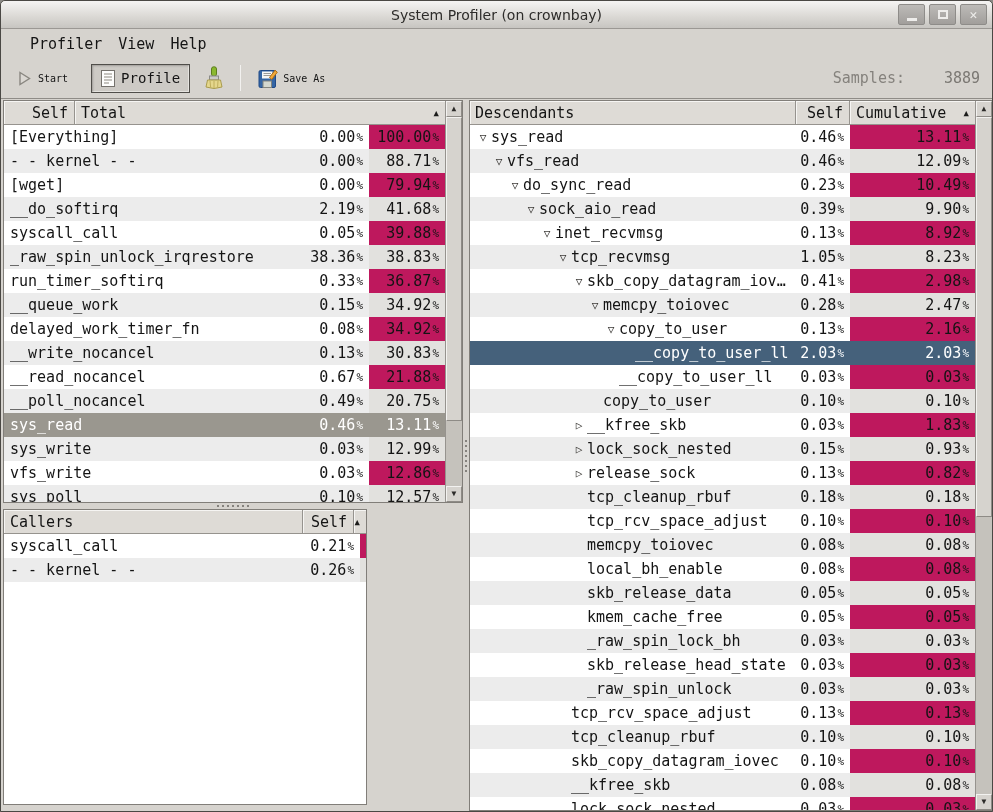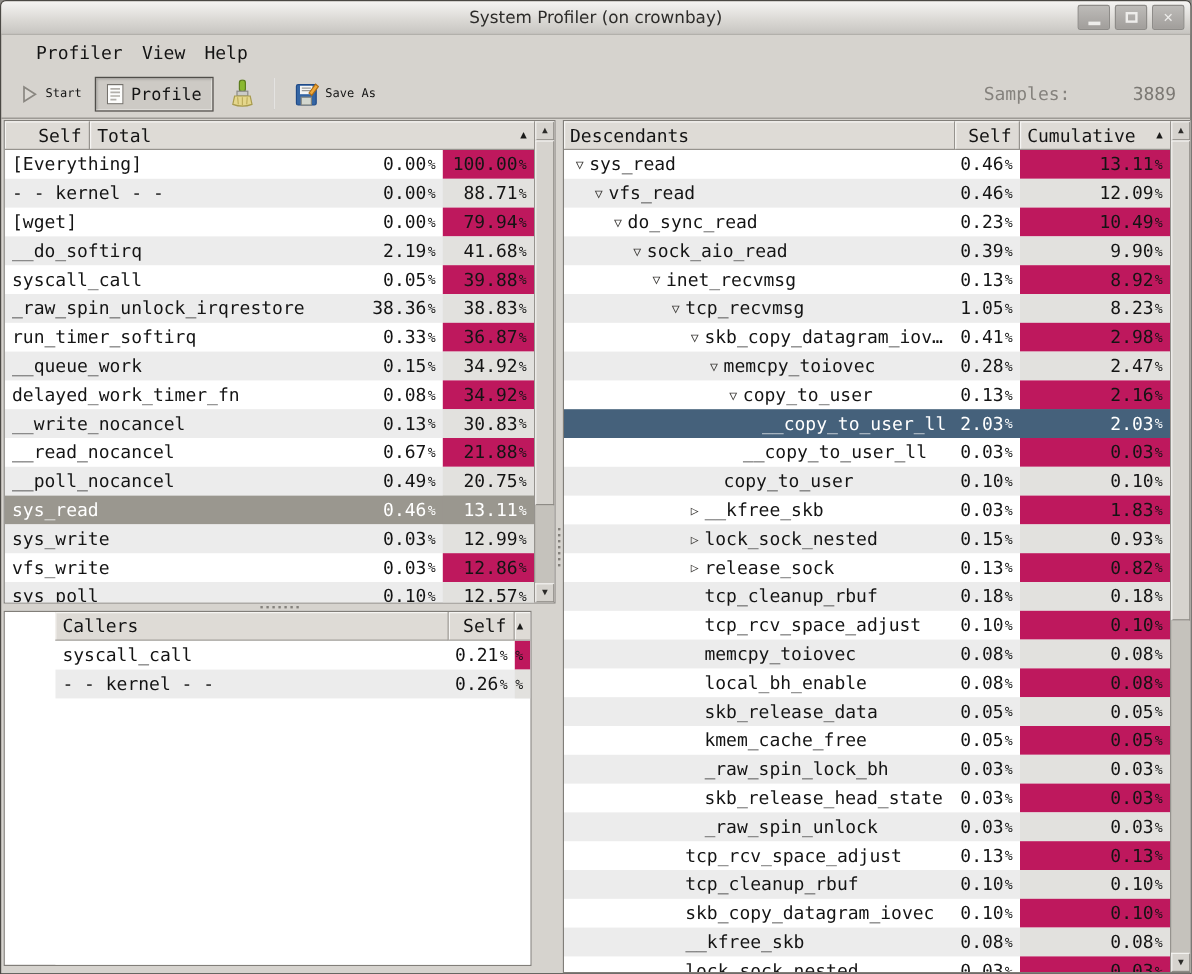--- a/index.html
+++ b/index.html
@@ -19,32 +19,32 @@
     background:linear-gradient(#bdbbb8,#a19e9b);display:flex;align-items:center;justify-content:center;}
   .g-min{width:10px;height:3px;background:#eeedeb;margin-top:10px;}
   .g-max{width:10px;height:9px;border:2px solid #eeedeb;}
   .g-close{color:#eeedeb;font-weight:bold;font-size:13px;line-height:1;}
   
   .menubar{height:29px;display:flex;align-items:center;padding-left:21px;}
   .menu-item{padding:3px 8px;}
   
   .toolbar{height:41px;display:flex;align-items:center;padding:0 8px;border-bottom:1px solid #8f8c87;}
   .tb-item{display:flex;align-items:center;gap:5px;padding:4px 7px;font-size:10px;}
-  .tb-toggle{display:flex;align-items:flex-end;gap:6px;padding:5px 9px;font-size:14px;
+  .tb-toggle{display:flex;align-items:center;gap:6px;padding:5px 9px;font-size:14px;
     background:#cdcac5;border:1px solid #504e4a;
-    box-shadow:inset 1px 1px 2px rgba(0,0,0,.22), inset -1px -1px 0 #e8e6e2;margin-left:4px;}
+    box-shadow:inset 1px 1px 2px rgba(0,0,0,.22), inset -1px -1px 0 #e8e6e2;margin-left:16px;}
   .tb-iconbtn{padding:3px 6px;display:flex;align-items:center;margin-left:8px;}
   .tb-sep{width:1px;height:26px;background:#a5a29d;border-right:1px solid #f2f1ef;margin:0 10px;}
-  .samples{margin-left:auto;display:flex;align-items:center;gap:44px;padding-right:4px;color:#85827d;}
+  .samples{margin-left:auto;display:flex;align-items:center;gap:31px;padding-right:4px;color:#85827d;}
   .samples .val{min-width:44px;text-align:right;color:#7b7873;}
   
   .content{position:relative;height:714px;}
   .pane{position:absolute;border:1px solid #817e79;background:#fff;display:flex;flex-direction:column;overflow:hidden;}
   .functions-pane{left:2px;top:1px;width:460px;height:403px;}
-  .callers-pane{left:2px;top:410px;width:440px;height:296px;padding-left:42px;}
+  .callers-pane{left:2px;top:410px;width:364px;height:296px;}
   .descendants-pane{left:468px;top:1px;width:524px;height:711px;}
   .pane-flex{display:flex;flex:1;min-height:0;}
   .table{flex:1;display:flex;flex-direction:column;min-width:0;overflow:hidden;}
   .pane-head{display:flex;height:24px;flex-shrink:0;}
   .hcell{background:#dedbd6;border-right:1px solid #96938e;border-bottom:1px solid #96938e;
     box-shadow:inset 1px 1px 0 #f6f5f3;display:flex;align-items:center;padding:0 6px;white-space:nowrap;overflow:hidden;}
   .hcell:last-child{border-right:none;}
   .sort-arrow{margin-left:auto;font-size:9px;color:#1b1b1a;padding-left:6px;}
   .rows{flex:1;overflow:hidden;background:#fff;}
   .row{height:24px;display:flex;white-space:nowrap;}

